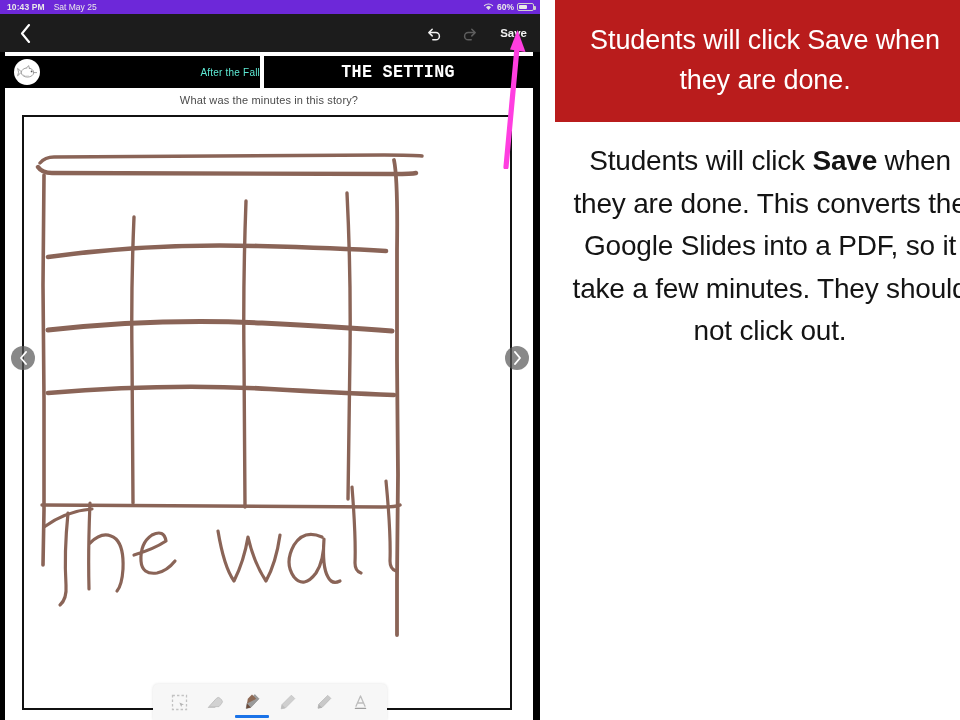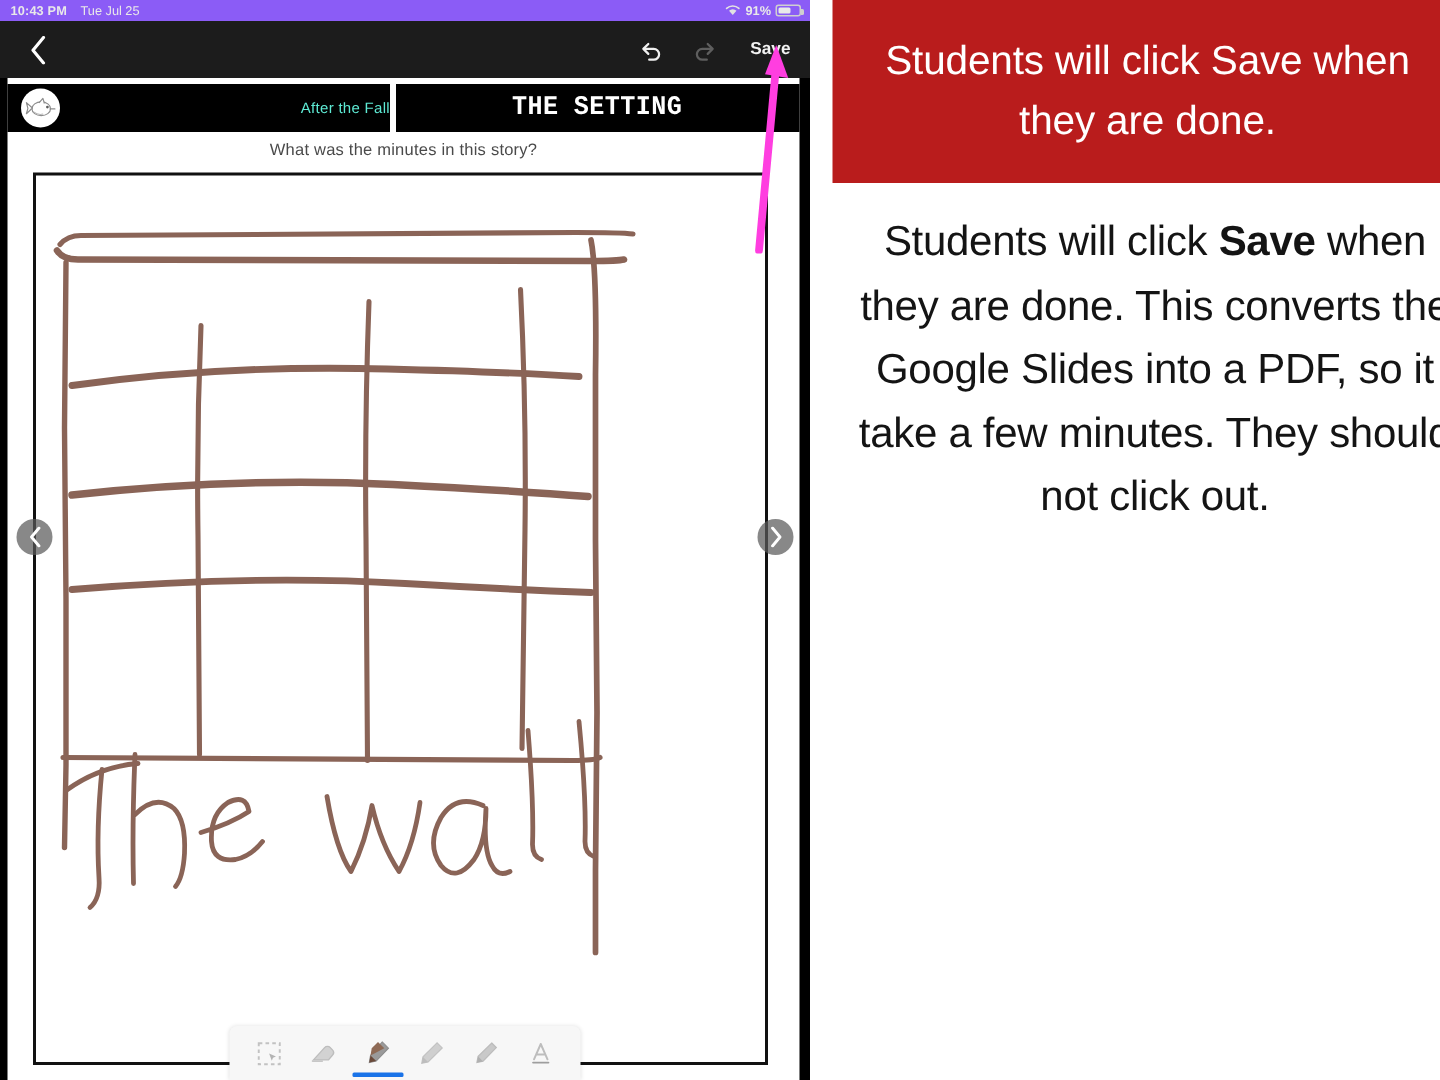--- a/index.html
+++ b/index.html
@@ -6,21 +6,21 @@
   html,body { width:960px; height:720px; overflow:hidden; background:#fff;
               font-family:"Liberation Sans", sans-serif; }
   #root { position:relative; width:960px; height:720px; }
 
   
   #ipad { position:absolute; left:0; top:0; width:540px; height:720px;
           background:#000; overflow:hidden; }
 
   
   .statusbar { position:absolute; left:0; top:0; width:540px; height:14px;
-               background:#8b5cf6; color:#e9e9e9; font-size:8.5px;
+               background:#6d28d9; color:#e9e9e9; font-size:8.5px;
                display:flex; align-items:center; }
   .sb-time { margin-left:7px; font-weight:600; letter-spacing:.1px; }
   .sb-date { margin-left:9px; }
   .sb-right { margin-left:auto; margin-right:6px; display:flex;
               align-items:center; gap:3px; }
   .sb-batt-text { font-size:8.5px; font-weight:600; }
   .batt-shell { width:17px; height:8px; border:1px solid #cfcfcf;
                 border-radius:2px; position:relative; }
   .batt-shell::after { content:""; position:absolute; right:-3px; top:2px;
                        width:2px; height:4px; background:#cfcfcf;
@@ -117,29 +117,29 @@
 </style>
 </head>
 <body>
 
 <div id="root">
 
   <div id="ipad">
 
     <div class="statusbar">
       <span class="sb-time">10:43 PM</span>
-      <span class="sb-date">Tue Jul 25</span>
+      <span class="sb-date">Sat May 25</span>
       <span class="sb-right">
         <span>
           <svg width="11" height="9" viewBox="0 0 11 9">
             <path d="M5.5 8 L3 5.2 a3.6 3.6 0 0 1 5 0 Z" fill="#e2e2e2"></path>
             <path d="M1.4 3.6 a6 6 0 0 1 8.2 0" stroke="#e2e2e2" stroke-width="1.1" fill="none" stroke-linecap="round"></path>
           </svg>
         </span>
-        <span class="sb-batt-text">91%</span>
+        <span class="sb-batt-text">60%</span>
         <span class="batt-shell">
           <span class="batt-fill" style="width: 53%;"></span>
         </span>
       </span>
     </div>
 
     <div class="navbar">
       <div class="nav-back">
         <svg width="11" height="19" viewBox="0 0 11 19">
           <path d="M9 1 L2 9.5 L9 18" stroke="#fff" stroke-width="2.1" fill="none" stroke-linecap="round" stroke-linejoin="round"></path>

